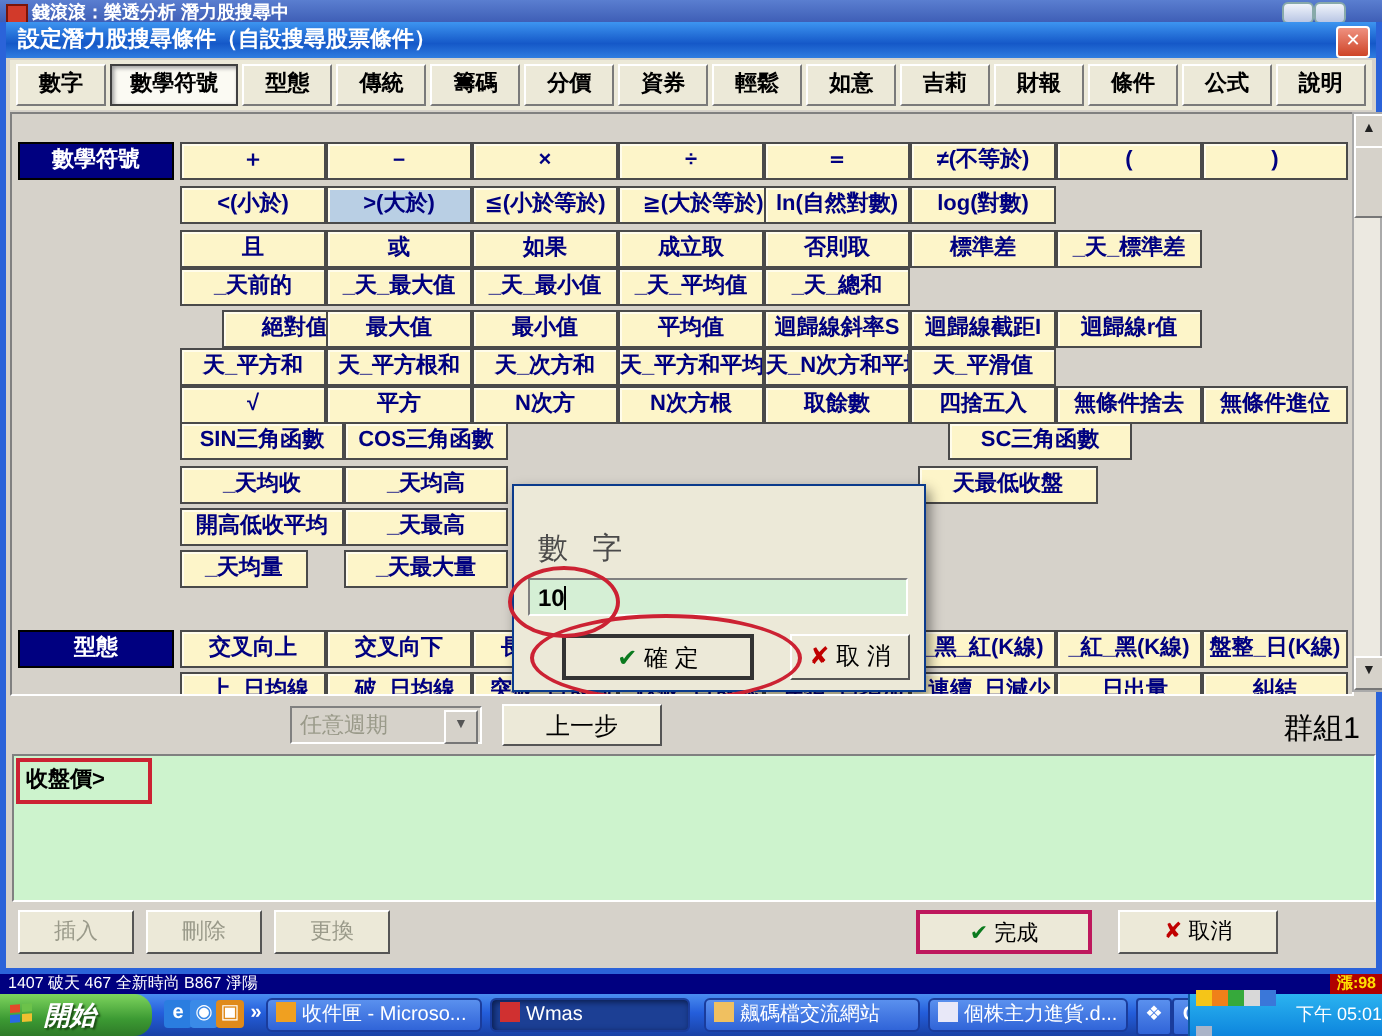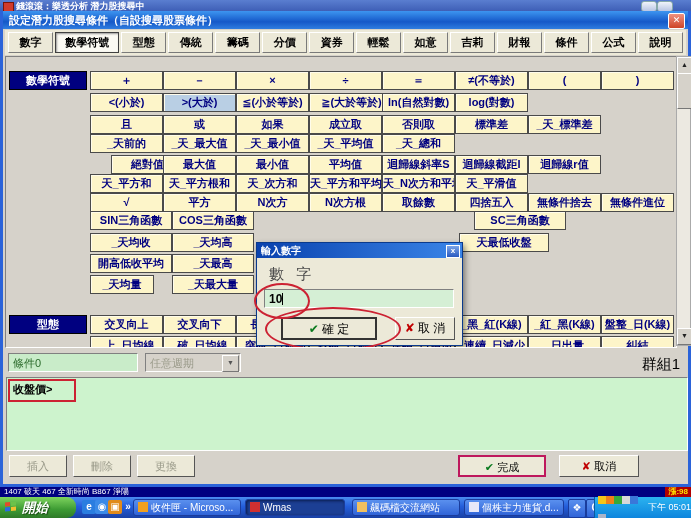--- a/index.html
+++ b/index.html
@@ -189,44 +189,40 @@
           <div class="gbtn" style="left: 157px; top: 279px; width: 73px;">_破_日均線</div>
           <div class="gbtn" style="left: 230px; top: 279px; width: 73px;">_突破_日最高</div>
           <div class="gbtn" style="left: 303px; top: 279px; width: 73px;">_跌破_日最低</div>
           <div class="gbtn" style="left: 376px; top: 279px; width: 73px;">_連續_日增加</div>
           <div class="gbtn" style="left: 449px; top: 279px; width: 73px;">_連續_日減少</div>
           <div class="gbtn" style="left: 522px; top: 279px; width: 73px;">_日出量</div>
           <div class="gbtn" style="left: 595px; top: 279px; width: 73px;">糾結</div>
         </div>
 
       <div class="dialog">
-        <div class="dlg-title">
-          <span>輸入數字</span>
-          <span class="dlg-close">x</span>
-        </div>
         <div class="dlg-label">數 字</div>
         <div class="dlg-input"><span>10</span><span class="caret"></span></div>
         <div class="dlg-btn dlg-ok"><span class="chk">✔</span> <span>確 定</span></div>
         <div class="dlg-btn dlg-cancel"><span class="xmark">✘</span> <span>取 消</span></div>
         <div class="ellipse" style="left:-3px;top:40px;width:52px;height:32px"></div>
         <div class="ellipse" style="left:8px;top:64px;width:132px;height:40px"></div>
       </div>
     </div>
 
     <div class="sbar">
       <div class="sbtn" style="top:0">▲</div>
       <div class="sthumb"></div>
       <div class="sbtn" style="bottom:0">▼</div>
     </div>
 
-    <div class="cond-input">條件0</div>
     <div class="period-box">
       <span>任意週期</span>
       <span class="period-arrow">▼</span>
     </div>
+    <div class="back-btn">上一步</div>
     <div class="group-label">群組1</div>
 
     <div class="expr-area">
       <div class="expr-text">收盤價&gt;</div>
       <div class="redrect" style="left:1px;top:1px;width:64px;height:19px"></div>
     </div>
 
     <div class="foot-btn disabled" style="left:6px;width:58px">插入</div>
     <div class="foot-btn disabled" style="left:70px;width:58px">刪除</div>
     <div class="foot-btn disabled" style="left:134px;width:58px">更換</div>

